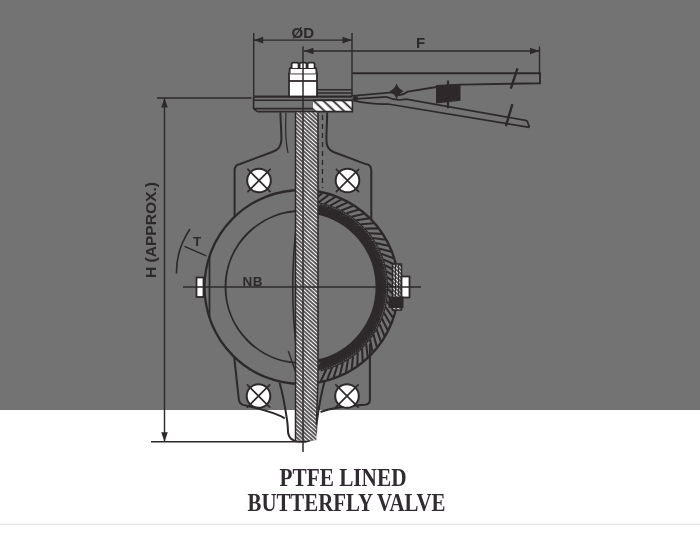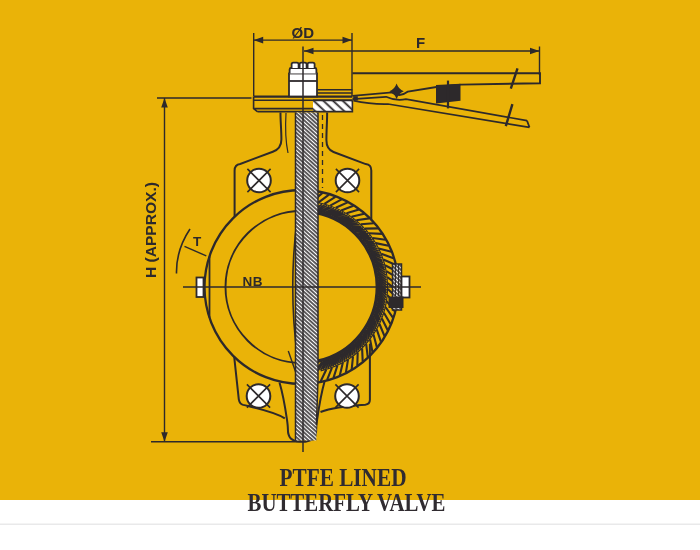--- a/index.html
+++ b/index.html
@@ -7,22 +7,22 @@
     padding: 0;
     width: 700px;
     height: 550px;
     background: #ffffff;
     overflow: hidden;
     font-family: "Liberation Sans", sans-serif;
   }
   .stage {
     position: relative;
     width: 700px;
-    height: 500px;
-    background: #eab308;
+    height: 410px;
+    background: #737373;
   }
   svg { display: block; }
   text { user-select: none; }
 </style>
 </head>
 <body>
 
 <div class="stage">
 <svg width="700" height="550" viewBox="0 0 700 550" xmlns="http://www.w3.org/2000/svg" color="#2d292b">
   <defs>

